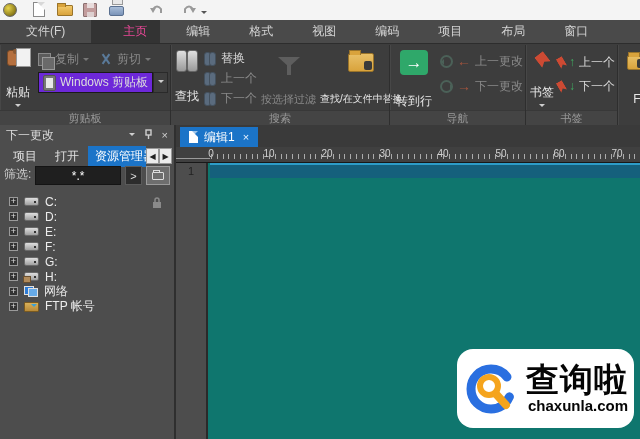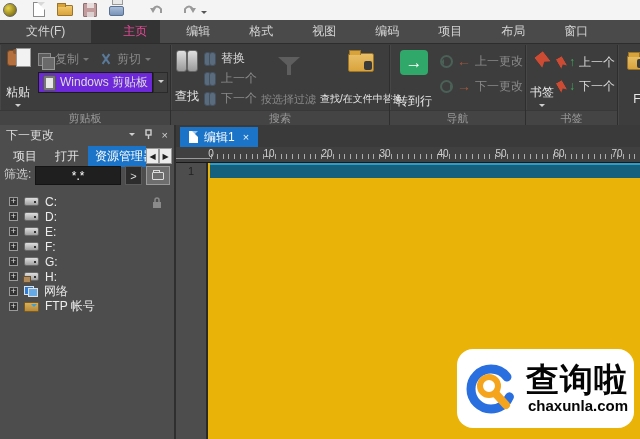--- a/index.html
+++ b/index.html
@@ -102,21 +102,21 @@
   .ic-drive::after { content:""; position:absolute; right:2px; top:3px; width:2px; height:2px; background:#333; }
   .ic-drive.net::before { content:""; position:absolute; left:-2px; bottom:-3px; width:6px; height:5px; background:#b08a5a; border:1px solid #6a5030; }
   .ic-network { width:14px; height:11px; position:relative; flex:none; }
   .ic-network::before { content:""; position:absolute; left:0; top:0; width:8px; height:7px; background:#2e7cd6; border:1px solid #e0e0e0; }
   .ic-network::after { content:""; position:absolute; right:0; bottom:0; width:8px; height:7px; background:#66aae8; border:1px solid #e0e0e0; }
   .ic-ftp { width:15px; height:10px; background:linear-gradient(#d8b05a,#b88a38); border:1px solid #7a5a20; border-radius:1px; position:relative; flex:none; }
   .ic-ftp::after { content:""; position:absolute; right:1px; bottom:1px; border:3px solid transparent; border-top-color:#3aa0d8; }
   .tree-lock { position:absolute; top:4px; right:12px; }
 
   
-  .editor { flex:1; display:flex; flex-direction:column; background:#eab308; position:relative; min-width:0; }
+  .editor { flex:1; display:flex; flex-direction:column; background:#0f766e; position:relative; min-width:0; }
   .etabbar { height:22px; background:#3a3a3a; display:flex; align-items:flex-end; padding-left:4px; }
   .etab { height:20px; background:#1b74c8; color:#fff; display:flex; align-items:center; gap:6px; padding:0 9px; font-size:12px; }
   .ic-doc { width:9px; height:12px; background:#fff; position:relative; }
   .ic-doc::after { content:""; position:absolute; top:0; right:0; border:3px solid; border-color:#9ec4e8 #1b74c8 transparent transparent; }
   .etab-close { font-size:11px; color:#e8f2ff; margin-left:2px; }
   .ruler { height:16px; background:#404040; position:relative; border-bottom:1px solid #181818; }
   .ruler::after { content:""; position:absolute; left:35px; right:0; bottom:3px; height:5px; background:repeating-linear-gradient(to right,#ababab 0 1px,transparent 1px 5.8px); }
   .ruler::before { content:""; position:absolute; left:0; width:34px; bottom:3px; height:1px; background:#9a9a9a; }
   .ruler-num { position:absolute; top:1px; transform:translateX(-50%); font-size:10px; color:#d2d2d2; }
   .econtent { flex:1; position:relative; }

